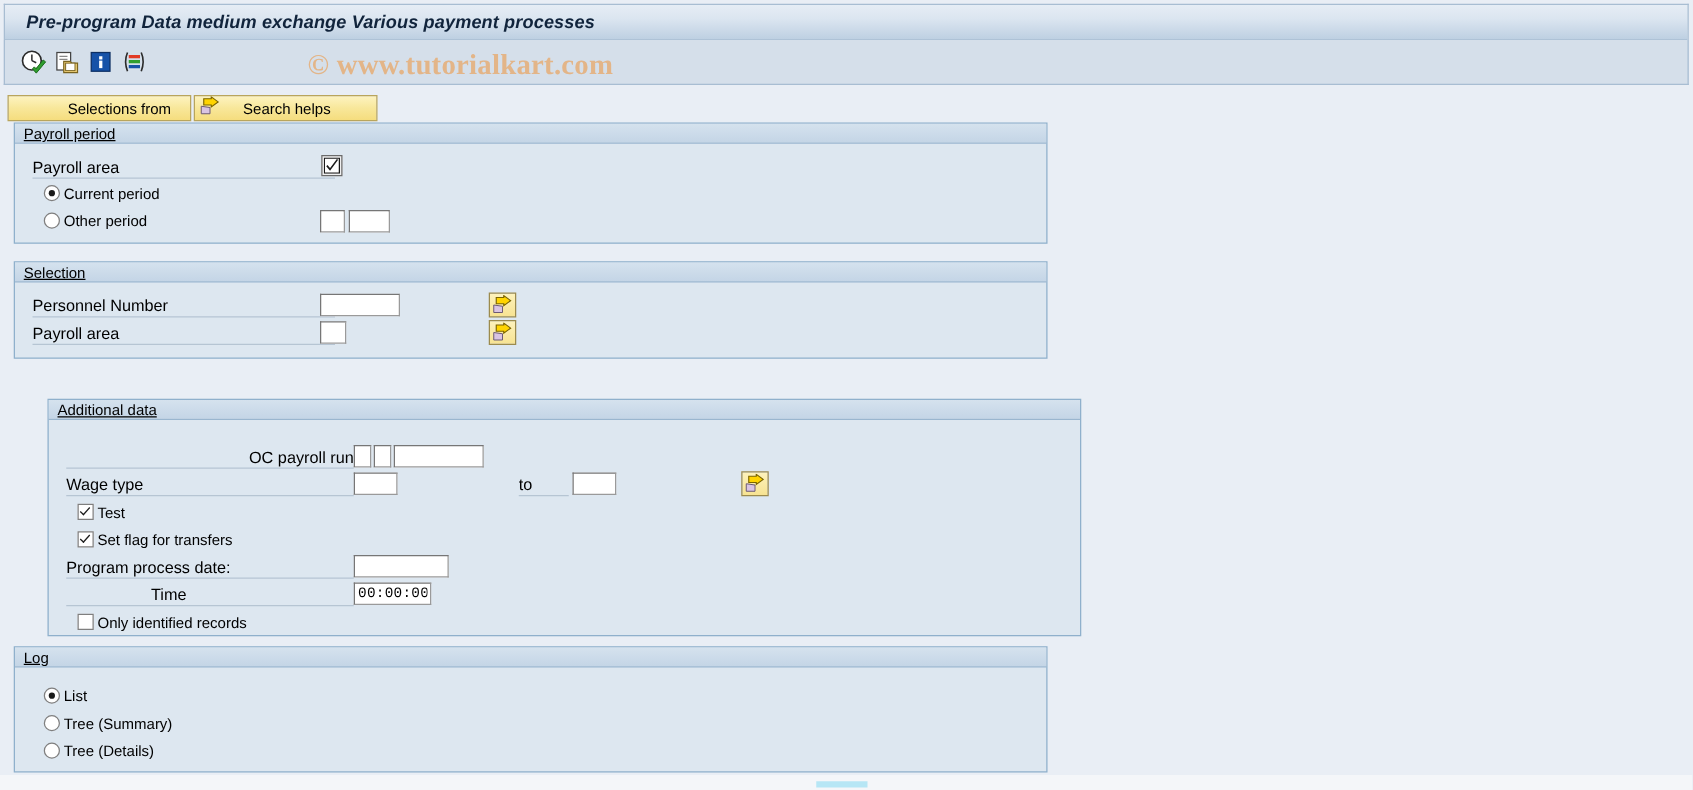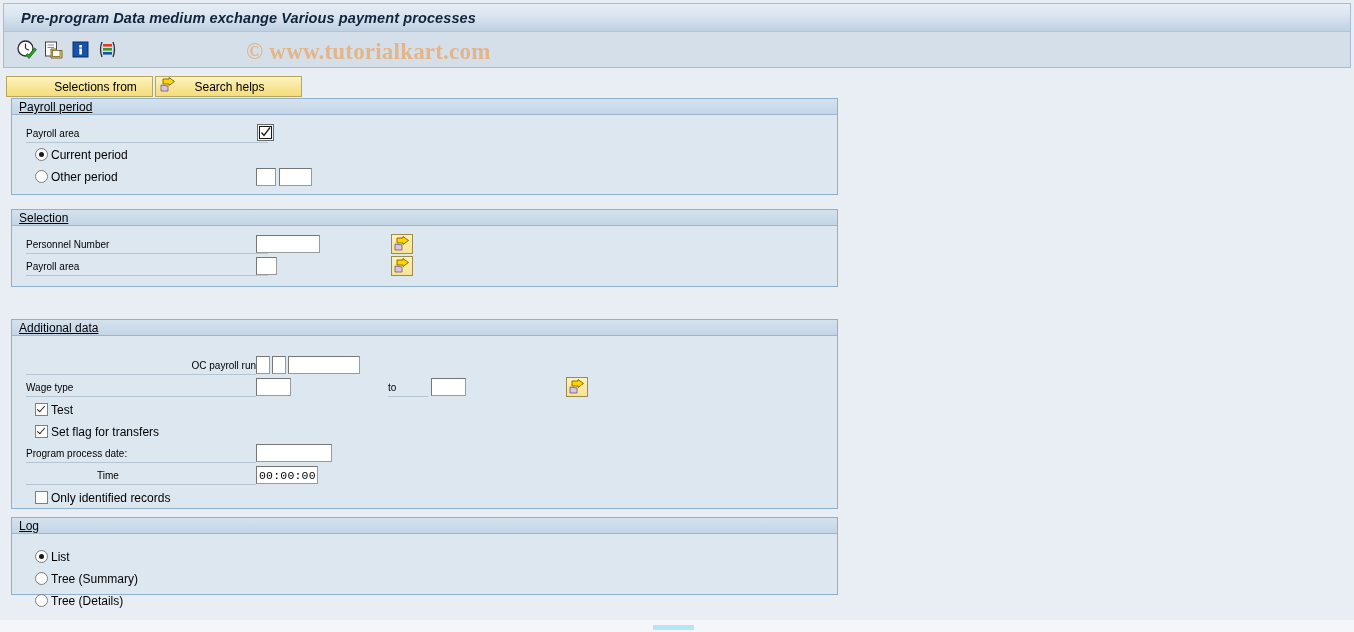--- a/index.html
+++ b/index.html
@@ -122,21 +122,21 @@
     padding-left: 7px;
     color: #000;
     box-sizing: border-box;
   }
   .group-body { position: relative; }
 
   
   .lblrow {
     position: absolute;
     border-bottom: 1px solid #b6c5d3;
-    font-size: 10px;
+    font-size: 13px;
     line-height: 16px;
     box-sizing: border-box;
     white-space: nowrap;
   }
   .inp {
     position: absolute;
     background: #ffffff;
     border: 1px solid #9a9a9a;
     border-top-color: #767676;
     border-left-color: #767676;
@@ -358,21 +358,21 @@
     <input class="inp" style="left: 244px; top: 31px; width: 21px;" type="text" value="">
     <div class="arrbtn" style="left:379px; top:30px;">
       <svg width="16" height="16" viewBox="0 0 16 16">
         <path d="M1 8 L1 14 L8 14 L8 9 Z" fill="#d9c4e3" stroke="#6b5a75" stroke-width="0.8"></path>
         <path d="M3 2 L9 2 L9 0.5 L14.5 4.5 L9 8.5 L9 7 L3 7 Z" fill="#ffd400" stroke="#7a6400" stroke-width="0.9"></path>
       </svg>
     </div>
   </div>
 </div>
 
-<div class="group" style="top:319px; height:190px;">
+<div class="group" style="top:319px; height:190px;margin-left:27px;">
   <div class="group-hd">Additional data</div>
   <div class="group-body" style="height:172px;">
 
     <div class="lblrow" style="left:14px; top:22px; width:230px;text-align:right;">OC payroll run</div>
     <input class="inp" style="left: 244px; top: 20px; width: 14px;" type="text" value="">
     <input class="inp" style="left: 260px; top: 20px; width: 14px;" type="text" value="">
     <input class="inp" style="left: 276px; top: 20px; width: 72px;" type="text" value="">
 
     <div class="lblrow" style="left:14px; top:44px; width:230px;">Wage type</div>
     <input class="inp" style="left: 244px; top: 42px; width: 35px;" type="text" value="">
@@ -398,21 +398,21 @@
 
     <div class="lblrow" style="left:14px; top:132px; width:230px; text-align:center; padding-right:66px;">Time</div>
     <input class="inp mono" style="left: 244px; top: 130px; width: 62px;" type="text" value="00:00:00">
 
     <div class="chk" style="left:23px; top:155px;">
       <span class="box"></span><span>Only identified records</span>
     </div>
   </div>
 </div>
 
-<div class="group" style="top:517px; height:78px;">
+<div class="group" style="top:517px; height:101px;">
   <div class="group-hd">Log</div>
   <div class="group-body" style="height:83px;">
 
     <div class="radio on" style="left:23px; top:16px;">
       <span class="dot"></span><span>List</span>
     </div>
 
     <div class="radio" style="left:23px; top:38px;">
       <span class="dot"></span><span>Tree (Summary)</span>
     </div>

